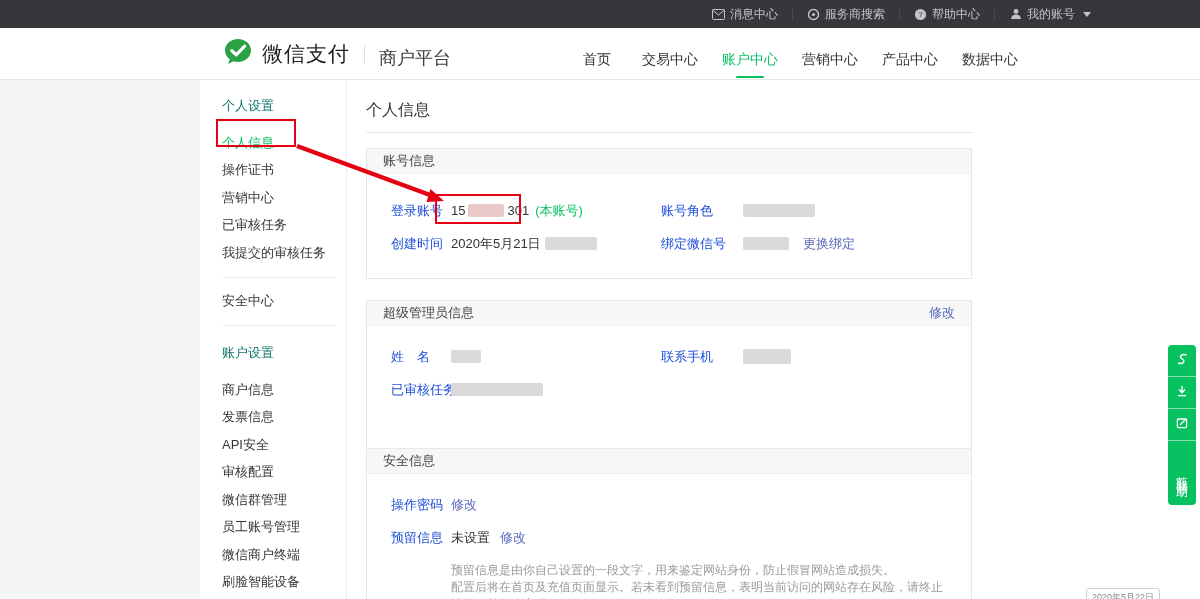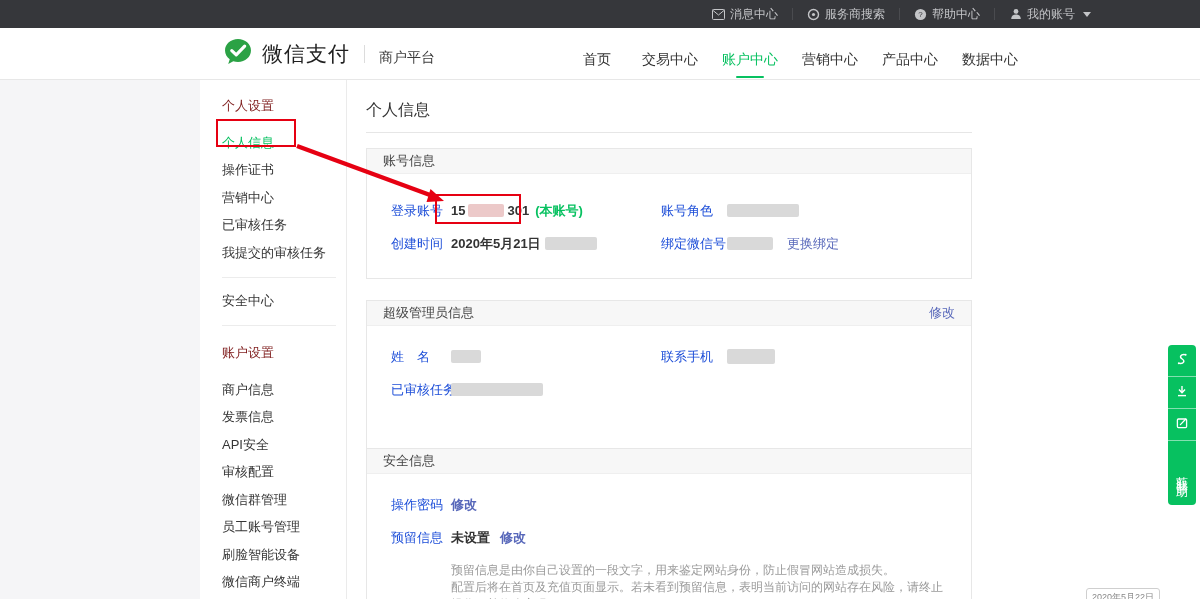--- a/index.html
+++ b/index.html
@@ -13,31 +13,31 @@
   .top-item { display:flex; align-items:center; gap:5px; color:#c4c5c8; font-size:12px; padding:0 14px; height:40px; cursor:pointer; }
   .top-sep { width:1px; height:12px; background:#4a4b4f; }
   .top-ic { display:inline-flex; width:13px; height:13px; align-items:center; justify-content:center; }
   .caret { width:0; height:0; border-left:4px solid transparent; border-right:4px solid transparent; border-top:5px solid #c4c5c8; margin-left:3px; }
 
   
   .header { position:absolute; left:0; top:28px; width:1200px; height:52px; background:#fff; border-bottom:1px solid #e7e7e7; }
   .brand { position:absolute; left:222px; top:0; height:52px; display:flex; align-items:center; }
   .brand-name { font-size:21px; color:#1f1f1f; margin-left:8px; letter-spacing:1px; }
   .brand-sep { width:1px; height:18px; background:#dcdcdc; margin:0 14px; }
-  .brand-portal { font-size:14px; color:#3c3c3c;margin-top:8px; }
+  .brand-portal { font-size:18px; color:#3c3c3c;margin-top:8px; }
   .nav { position:absolute; left:583px; top:6px; height:52px; display:flex; align-items:center; }
   .nav-item { font-size:14px; color:#333; margin-right:24px; position:relative; height:52px; display:flex; align-items:center; cursor:pointer; }
   .nav-item.first { margin-right:31px; }
   .nav-item.active { color:#07c160; }
   .nav-item.active .nav-underline { position:absolute; left:50%; transform:translateX(-50%); bottom:8px; width:28px; height:2px; background:#07c160; border-radius:1px; }
 
   
   .left-strip { position:absolute; left:0; top:80px; width:200px; height:519px; background:#f5f5f7; }
   .sidebar { position:absolute; left:200px; top:80px; width:147px; height:519px; background:#fff; border-right:1px solid #ebebeb; }
-  .side-group-title { padding:17px 0 6px 22px; font-size:13px; color:#7f1d1d; }
+  .side-group-title { padding:17px 0 6px 22px; font-size:13px; color:#0f766e; }
   .side-item { height:27.5px; display:flex; align-items:center; padding-left:22px; font-size:13px; color:#353535; cursor:pointer; }
   .side-item.active { color:#07c160; }
   .side-divider { border:none; border-top:1px solid #ececec; margin:10px 10px 10px 22px; }
 
   
   .main { position:absolute; left:347px; top:80px; width:853px; height:519px; background:#fff; }
   .content { position:absolute; left:19px; top:0; width:606px; }
   .page-title { position:absolute; left:0; top:20px; font-size:16px; color:#333; }
   .title-hr { position:absolute; left:0; top:52px; width:606px; border-top:1px solid #e6e6e6; }
 
@@ -46,22 +46,22 @@
   .sec2 { top:220px; height:164px;text-align:center; }
   .sec3 { top:368px; height:190px; }
   .sec-head { height:25px; background:#f7f7f7; border-bottom:1px solid #efefef; display:flex; align-items:center; padding:0 16px; font-size:13px; color:#444; }
   .sec-head .spacer { flex:1; }
   .sec-body { position:relative; padding-top:14px; }
   .sec1 .sec-body { padding-top:20px; }
   .row { position:relative; height:33px; }
   .cell { position:absolute; top:0; height:33px; display:flex; align-items:center; font-size:13px; }
   .lbl { color:#1d4ed8; }
   .val { color:#333; }
-  .c1l { left:24px; } .c1v { left:84px;font-weight:bold; }
-  .c2l { left:294px; } .c2v { left:360px; }
+  .c1l { left:24px; } .c1v { left:84px; }
+  .c2l { left:294px; } .c2v { left:376px; }
   .green-note { color:#07c160; margin-left:6px; }
   .link { color:#5868ba; cursor:pointer; font-size:13px; }
   .blur { display:inline-block; height:13px; background:#d9d9d9; border-radius:2px; filter:blur(0.6px); }
   .blur.pink { background:#ecc9c9; }
   .desc { position:relative; margin:8px 0 0 84px; font-size:12px; color:#9a9a9a; line-height:17px; width:500px; }
 
   
   .anno-box { position:absolute; border:2px solid #e60012; z-index:50; pointer-events:none; }
   .anno-box1 { left:216px; top:119px; width:80px; height:28px; }
   .anno-box2 { left:435px; top:194px; width:86px; height:30px; }
@@ -175,22 +175,22 @@
     <hr class="side-divider">
     <div class="side-item">安全中心</div>
     <hr class="side-divider">
     <div class="side-group-title" style="padding-top:8px">账户设置</div>
     <div class="side-item" style="margin-top:8px">商户信息</div>
     <div class="side-item">发票信息</div>
     <div class="side-item">API安全</div>
     <div class="side-item">审核配置</div>
     <div class="side-item">微信群管理</div>
     <div class="side-item">员工账号管理</div>
+    <div class="side-item">微信商户终端</div>
     <div class="side-item">刷脸智能设备</div>
-    <div class="side-item">微信商户终端</div>
 
   </div>
 
   <div class="main">
     <div class="content">
       <div class="page-title">个人信息</div>
       <div class="title-hr"></div>
 
       <div class="section sec1">
         <div class="sec-head">

